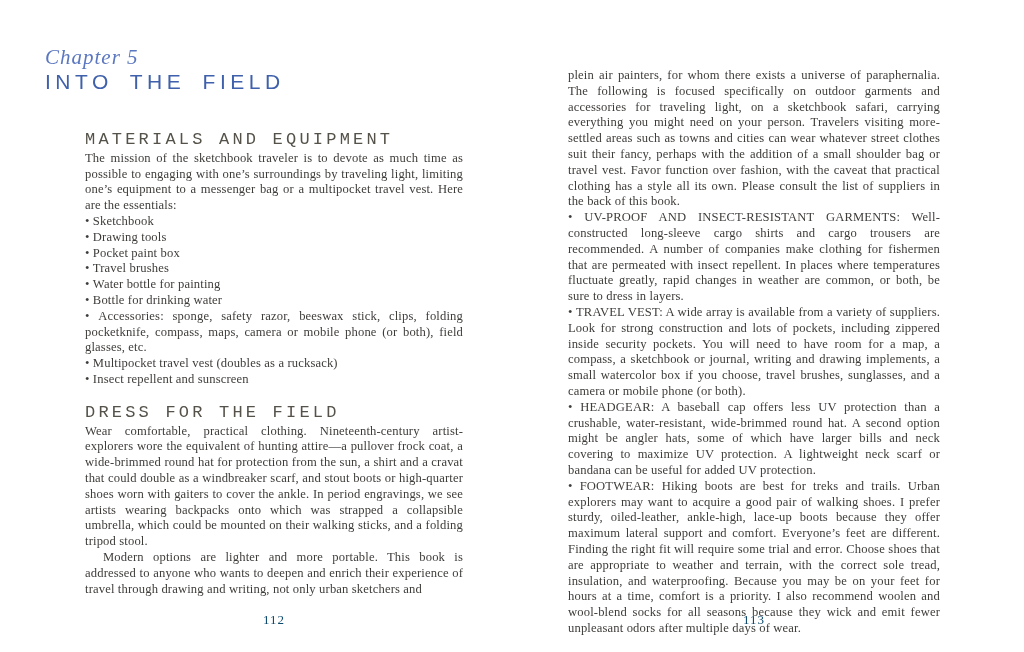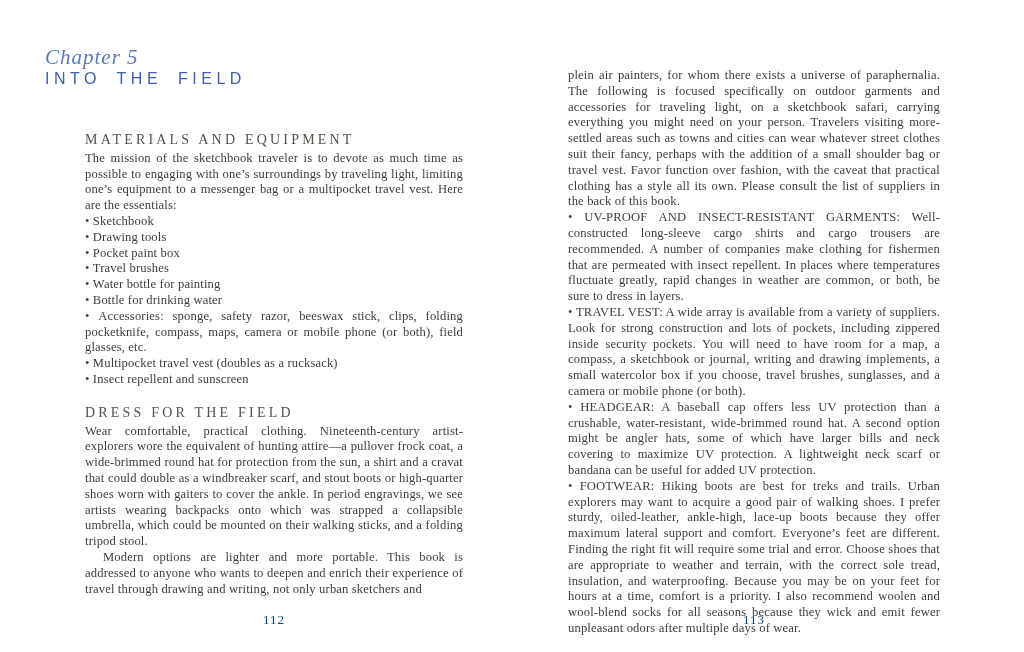--- a/index.html
+++ b/index.html
@@ -25,43 +25,43 @@
     font-size: 21px;
     letter-spacing: 1px;
     color: #5b77c0;
   }
   .chapter-title {
     position: absolute;
     top: 66px; left: 0;
     margin: 0;
     font-family: "Liberation Sans", sans-serif;
     font-weight: normal;
-    font-size: 16px;
+    font-size: 21px;
     letter-spacing: 4.5px;
     word-spacing: 7px;
     color: #3f60ab;
   }
 
   .body-col {
     position: absolute;
     text-align: justify;
     font-size: 12.6px;
     line-height: 15.8px;
     letter-spacing: 0.15px;
     color: #3f3d3a;
     margin-top: 20px;
   }
   .page-left .body-col  { top: 108px; left: 40px; width: 378px; }
   .page-right .body-col { top: 44px;  left: 0;    width: 372px; }
 
   .section-heading {
     margin: 0 0 3px 0;
-    font-family: Liberation Serif, serif;
+    font-family: Liberation Mono, monospace;
     font-weight: normal;
-    font-size: 14px;
+    font-size: 17px;
     letter-spacing: 3.2px;
     color: #55524a;
     text-align: left;
   }
   .section-heading.spaced { margin-top: 17px; }
 
   .para { margin: 0; }
   .para.indent { text-indent: 18px; }
 
   .bullet { margin: 0; }

